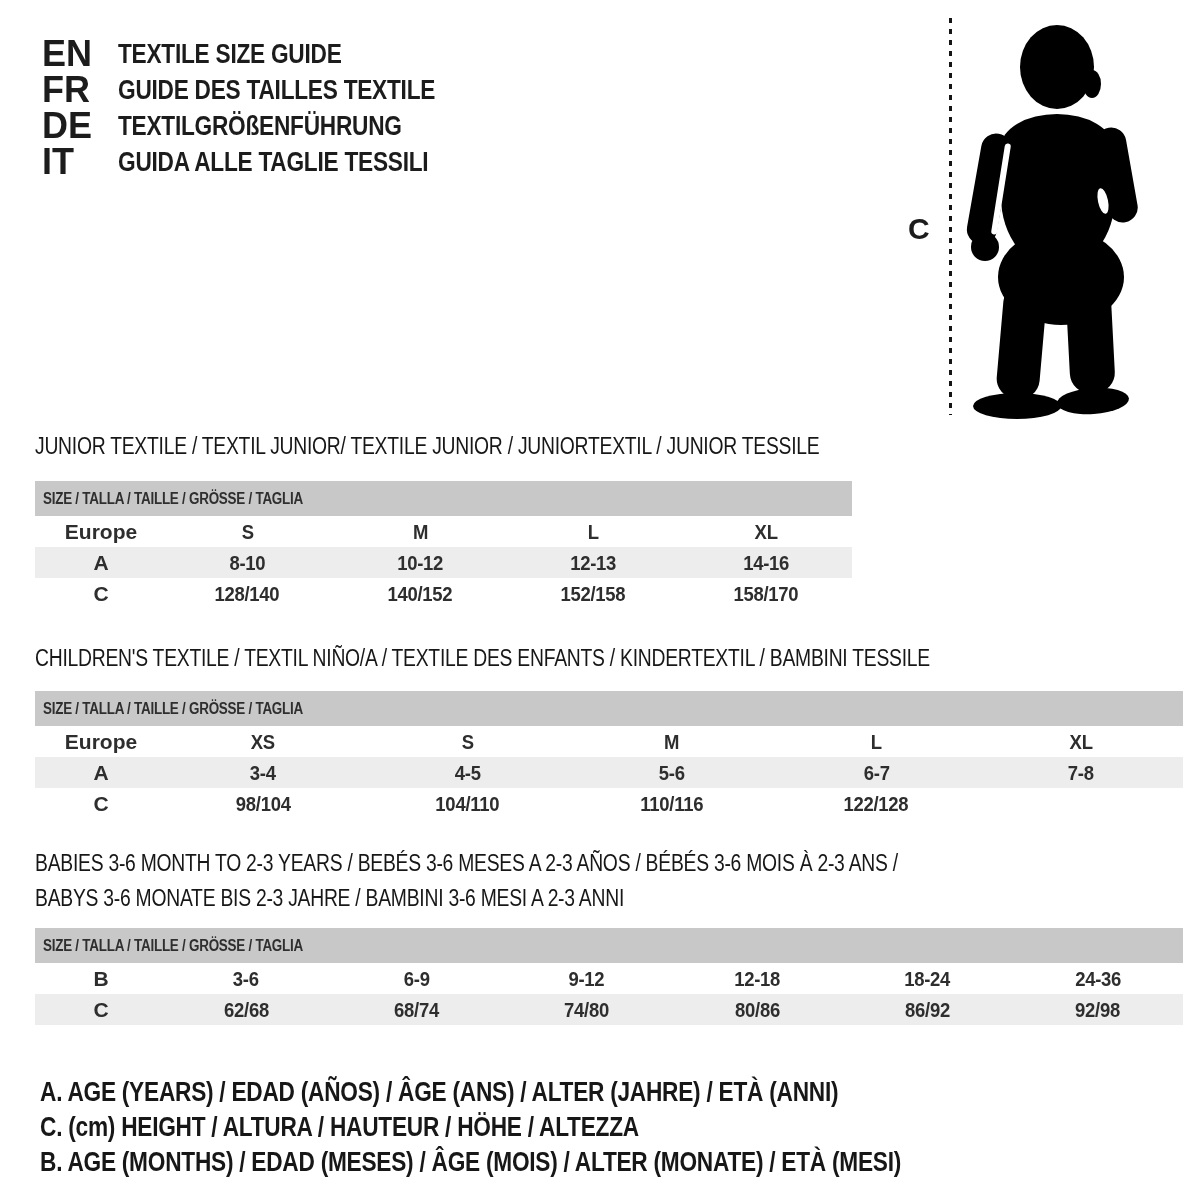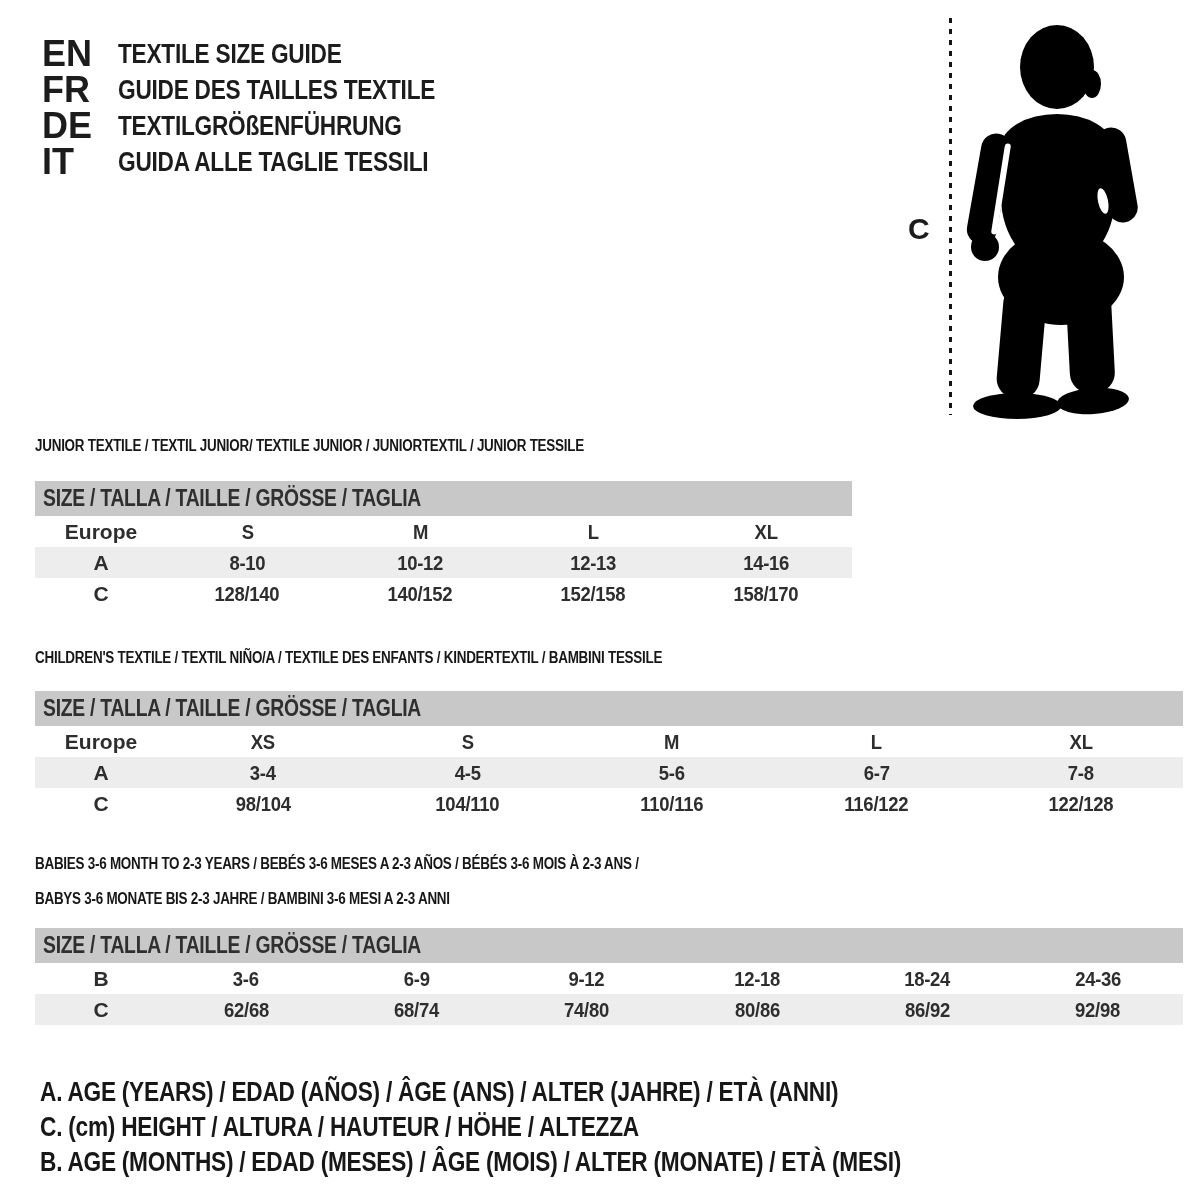--- a/index.html
+++ b/index.html
@@ -22,25 +22,25 @@
   .figure{position:absolute;top:0;left:880px;width:320px;height:440px;}
   .c-label{position:absolute;left:28px;top:212px;font-size:30px;font-weight:bold;}
   .dash-line{
     position:absolute;left:69px;top:18px;width:3px;height:397px;
     background:repeating-linear-gradient(to bottom,#151515 0 5px,rgba(0,0,0,0) 5px 11px);
   }
   .toddler{position:absolute;left:82px;top:15px;}
 
   
   .content{position:absolute;top:0;left:35px;width:1150px;}
-  .sec-title{font-weight:bold;font-size:16px;line-height:26px;color:#171717;}
+  .sec-title{font-weight:normal;font-size:23px;line-height:26px;color:#171717;}
   .title-multi .sec-title{line-height:35px;}
   .section .size-bar{
     height:35px;line-height:35px;background:#c8c8c8;color:#2f2f2f;
-    font-weight:bold;font-size:23px;padding-left:8px;box-sizing:border-box;
+    font-weight:bold;font-size:16px;padding-left:8px;box-sizing:border-box;
   }
   .s0 .size-bar,.s0 .row{width:817px;}
   .s1 .size-bar,.s1 .row{width:1148px;}
   .s2 .size-bar,.s2 .row{width:1148px;}
   .row{display:grid;height:31px;line-height:31px;}
   .s0 .row{grid-template-columns:126px repeat(4,1fr);}
   .s1 .row{grid-template-columns:126px repeat(5,1fr);}
   .s2 .row{grid-template-columns:126px repeat(6,1fr);}
   .row.stripe{background:#ededed;}
   .cell{font-weight:bold;font-size:21px;color:#2e2e2e;text-align:center;overflow:visible;}
@@ -171,21 +171,20 @@
             <span class="cell"><span class="cond-c">4-5</span></span>
             <span class="cell"><span class="cond-c">5-6</span></span>
             <span class="cell"><span class="cond-c">6-7</span></span>
             <span class="cell"><span class="cond-c">7-8</span></span>
           </div>
           <div class="row">
             <span class="cell first">C</span>
             <span class="cell"><span class="cond-c">98/104</span></span>
             <span class="cell"><span class="cond-c">104/110</span></span>
             <span class="cell"><span class="cond-c">110/116</span></span>
-            <span class="cell"><span class="cond-c">116/122</span></span>
             <span class="cell"><span class="cond-c">122/128</span></span>
           </div>
         </div>
       </div>
       <div class="section s2">
         <div class="titles title-multi">
           <div class="sec-title"><span class="cond">BABIES 3-6 MONTH TO 2-3 YEARS / BEBÉS 3-6 MESES A 2-3 AÑOS / BÉBÉS 3-6 MOIS À 2-3 ANS /</span></div>
           <div class="sec-title"><span class="cond">BABYS 3-6 MONATE BIS 2-3 JAHRE / BAMBINI 3-6 MESI A 2-3 ANNI</span></div>
         </div>
         <div class="size-bar"><span class="cond">SIZE / TALLA / TAILLE / GRÖSSE / TAGLIA</span></div>

